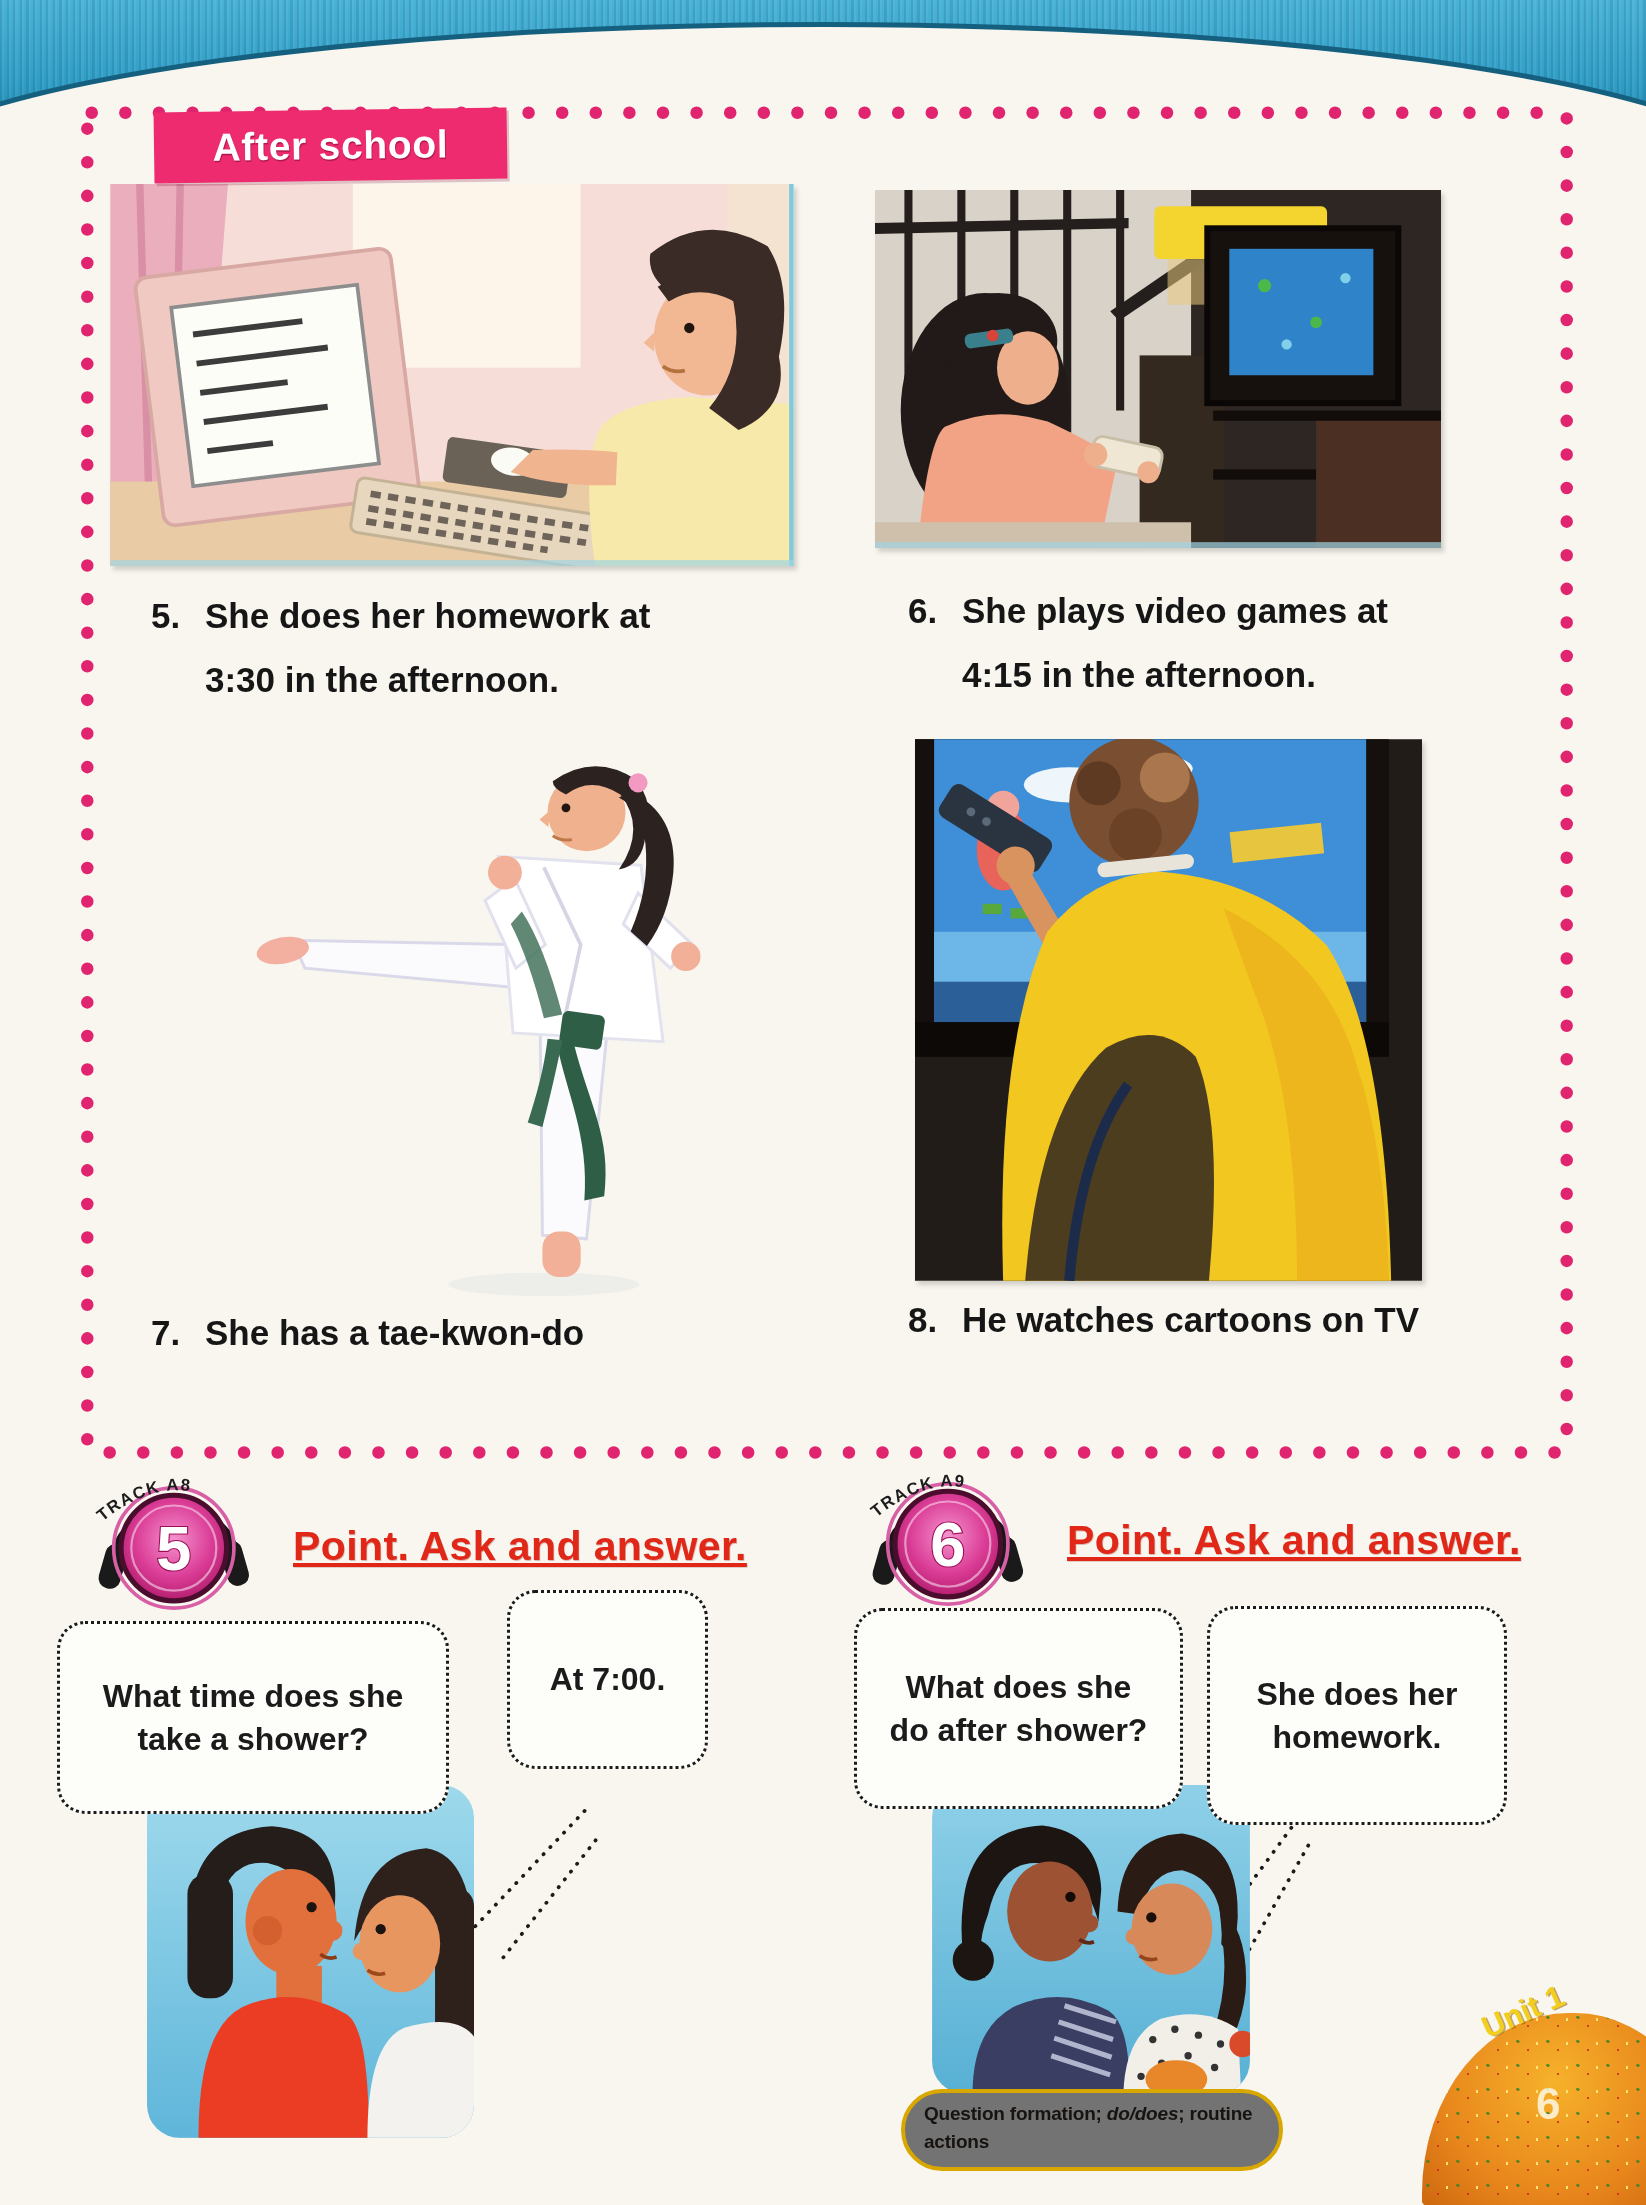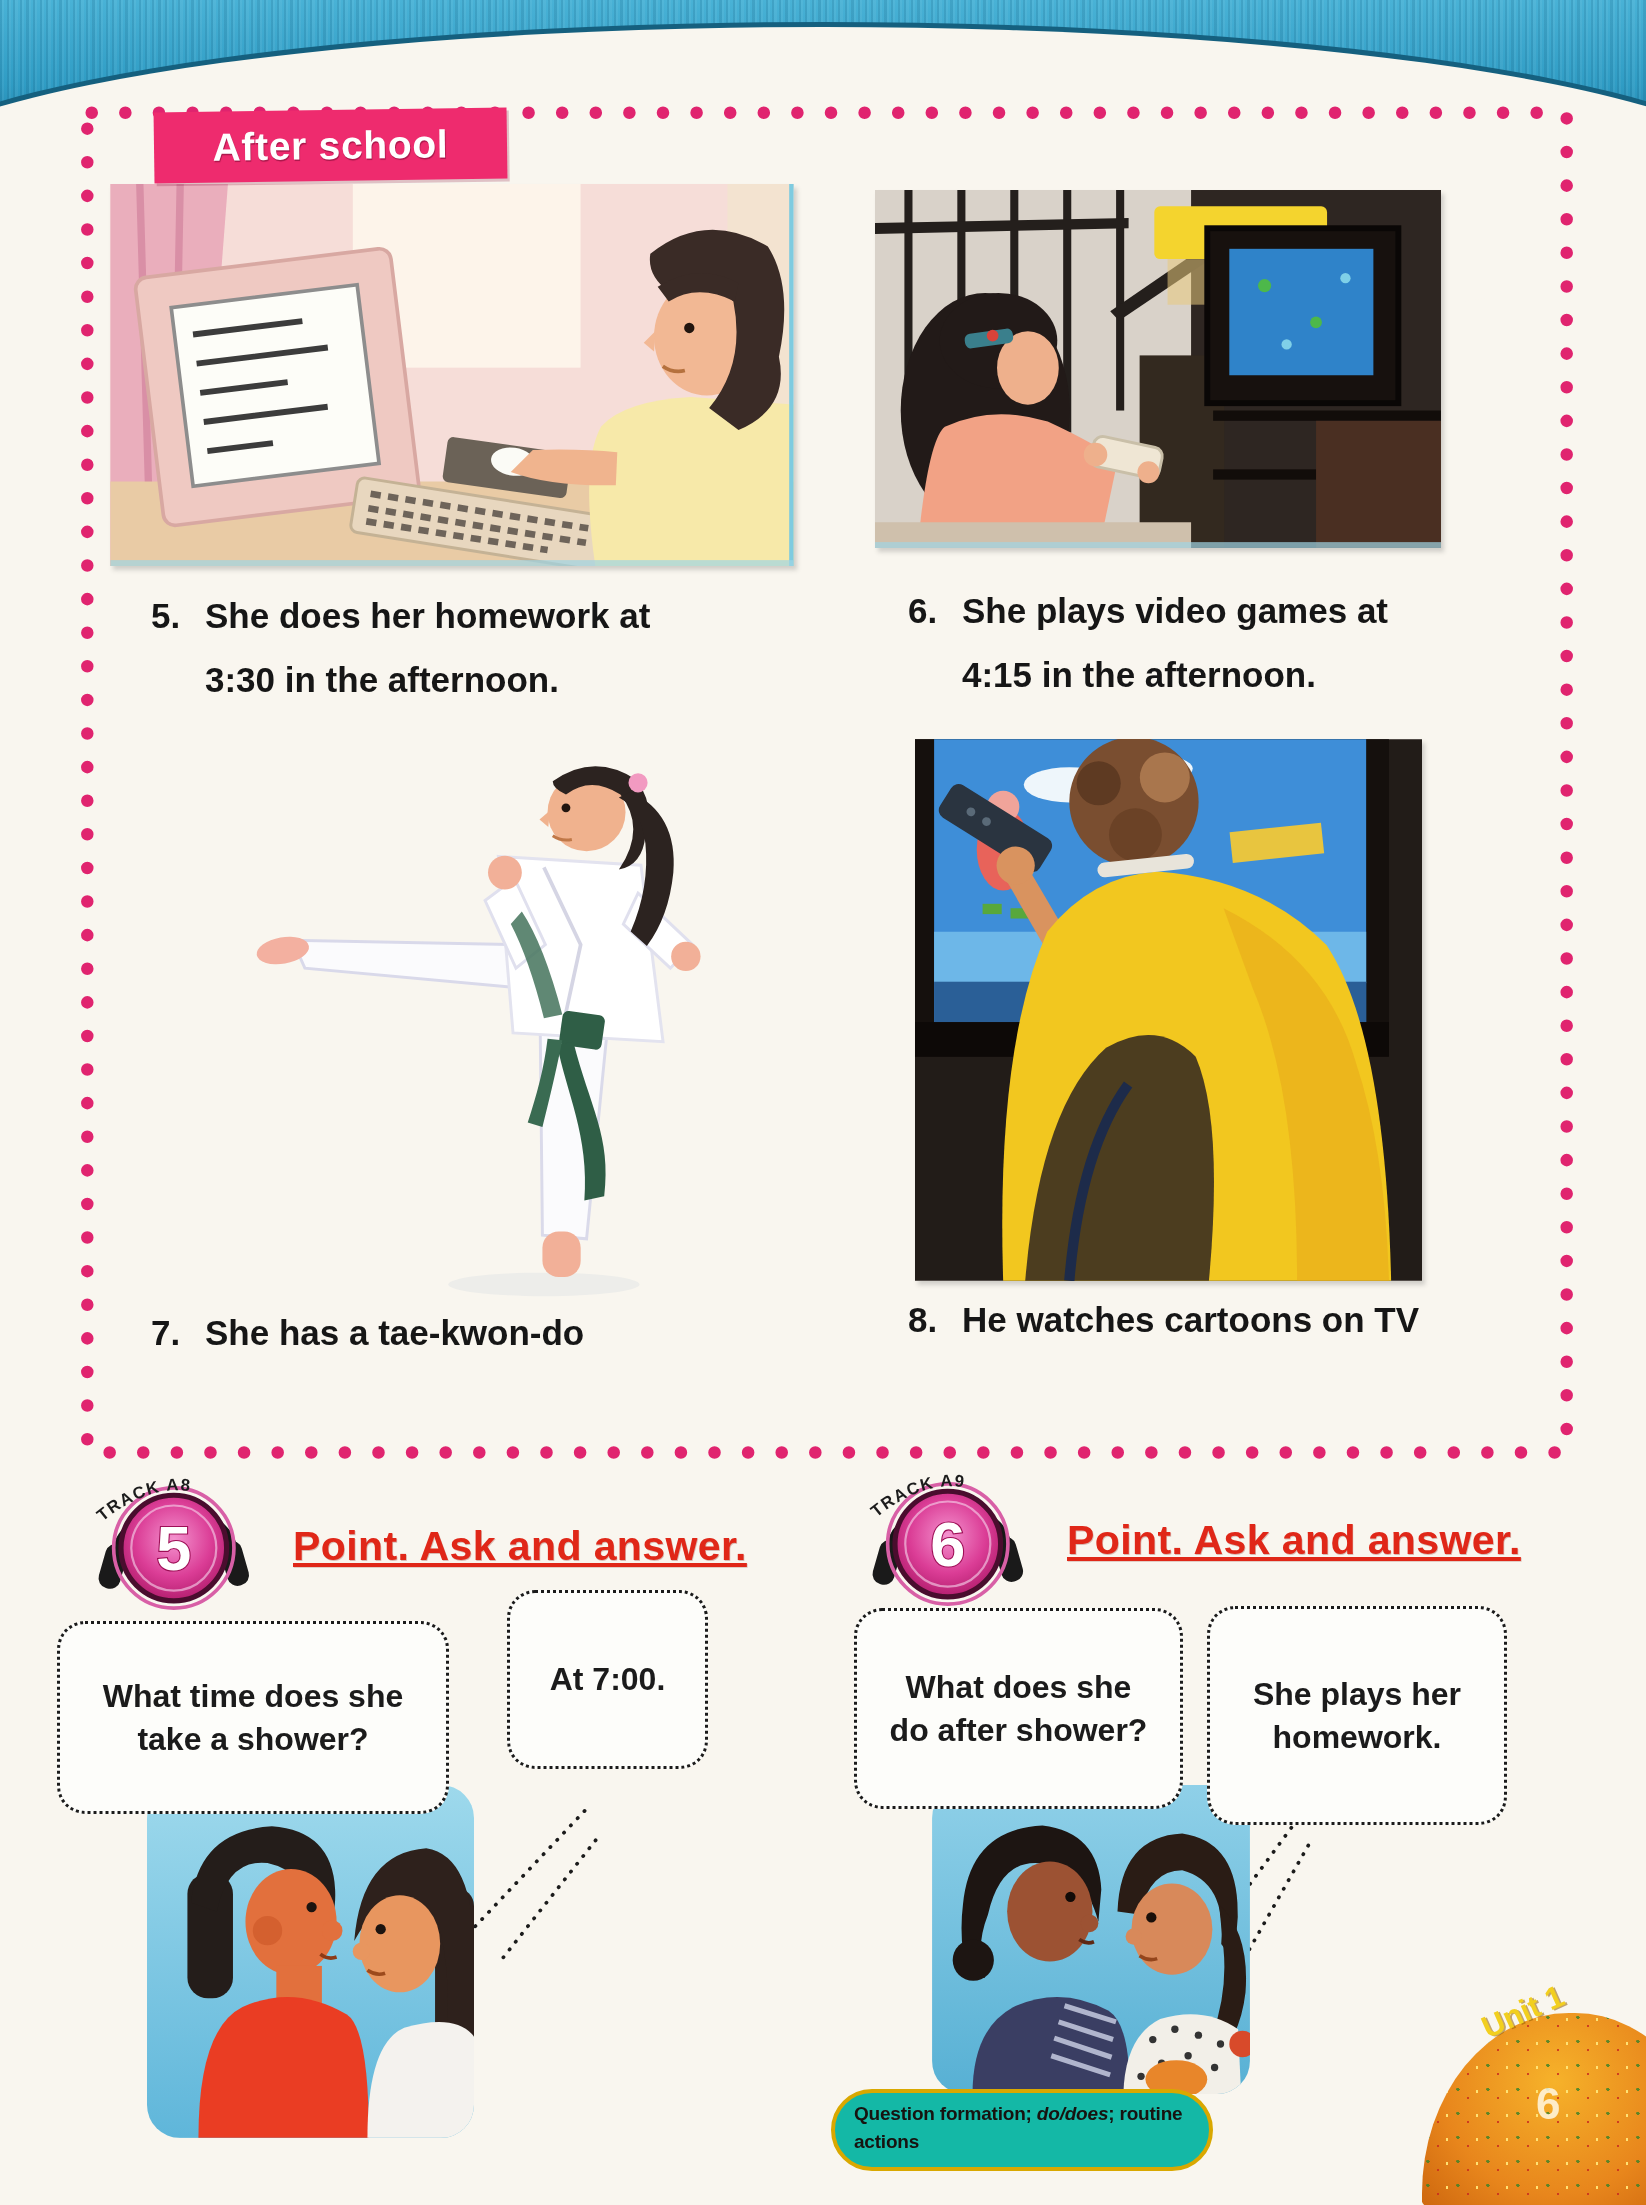--- a/index.html
+++ b/index.html
@@ -47,22 +47,22 @@
   
   .bubble{
     background:#fdfdfa;border:3.7px dotted #1b1b1b;border-radius:28px;
     display:flex;flex-direction:column;align-items:center;justify-content:center;
     font-size:32px;font-weight:bold;line-height:43px;text-align:center;
     z-index:4;
   }
 
   
   .pill{
-    left:831px;top:2089px;width:382px;height:82px;
-    background:#14b8a6;border:4.4px solid #d9a800;border-radius:41px;
+    left:901px;top:2089px;width:382px;height:82px;
+    background:#737373;border:4.4px solid #d9a800;border-radius:41px;
     padding:7.4px 13.2px 0 19px;box-sizing:border-box;
     font-size:19px;font-weight:bold;line-height:28px;letter-spacing:-0.2px;
     color:#171310;z-index:6;
   }
   .pill .l1{white-space:nowrap;}
   .pill .it{font-style:italic;}
 
   
   .blob{
     left:1422px;top:2013px;width:294px;height:196px;
@@ -354,21 +354,21 @@
 
 <div class="abs bubble" style="left:854px;top:1608px;width:323px;height:195px;">
   <div>What does she</div>
   <div>do after shower?</div>
 </div>
 <svg class="abs" style="left:956px;top:1801px;" width="132" height="140" viewBox="0 0 180 190">
   <path d="M25,5 L125,165 M80,5 L138,172" stroke="#1b1b1b" stroke-width="5" fill="none" stroke-dasharray="0.5 13" stroke-linecap="round"></path>
 </svg>
 
 <div class="abs bubble" style="left:1207px;top:1606px;width:294px;height:213px;">
-  <div>She plays her</div>
+  <div>She does her</div>
   <div>homework.</div>
 </div>
 <svg class="abs" style="left:1176px;top:1816px;" width="147" height="147" viewBox="0 0 200 200">
   <path d="M165,5 L40,175 M180,40 L95,190" stroke="#1b1b1b" stroke-width="5" fill="none" stroke-dasharray="0.5 13" stroke-linecap="round"></path>
 </svg>
 
 <div class="abs actphoto" style="left:932px;top:1785px;width:318px;height:309px;">
   <svg width="318" height="309" viewBox="0 0 432 420">
     <defs>
       <linearGradient id="bgR" x1="0" y1="0" x2="0" y2="1">

